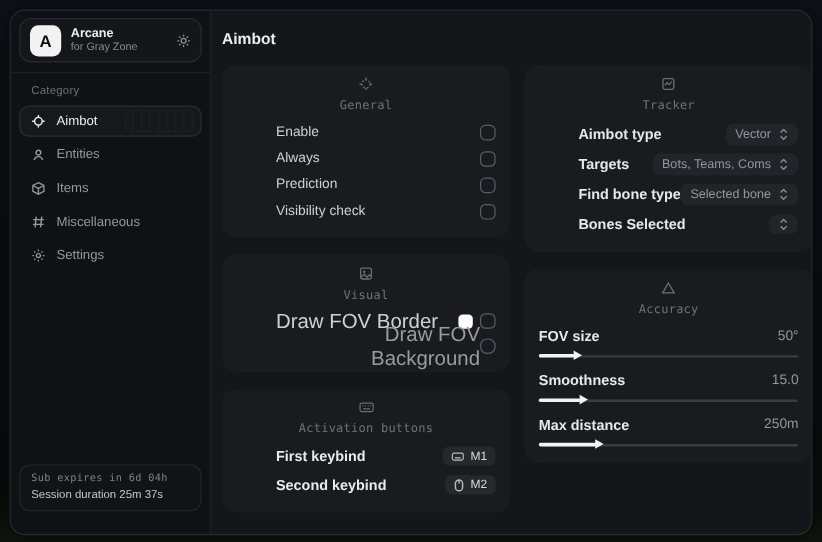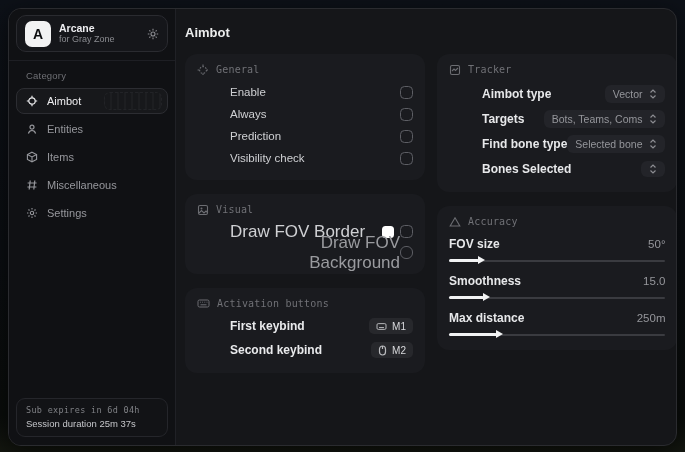--- a/index.html
+++ b/index.html
@@ -54,39 +54,39 @@
   .menu-item .mi-icon { display:flex; color:inherit; }
   .menu-item.active {
     background:#17181b; border-color:#2c2d32; color:#ededef;
   }
   .wm {
     position:absolute; right:5px; top:3px; bottom:3px; width:58px;
     border:1px dashed #2c2d31; border-radius:6px; opacity:.55;
     background:repeating-linear-gradient(90deg, transparent 0 5px, #222327 5px 7px);
   }
   .side-foot {
-    position:absolute; left:7px; right:7px; bottom:8px;
+    position:absolute; left:7px; right:7px; bottom:19px;
     border:1px solid #25262b; border-radius:9px; background:#121316;
     padding:6px 9px 7px 9px;
   }
   .foot-line1 { font-family:"DejaVu Sans Mono", monospace; font-size:8.5px; color:#7f8085; letter-spacing:.3px; }
   .foot-line2 { font-size:9.5px; color:#c6c7cb; margin-top:3px; }
   
   .main { flex:1; position:relative; padding:16px 9px 0 9px; }
   .main-title { font-size:13px; font-weight:bold; color:#eceded; }
   .cols { display:flex; gap:12px; margin-top:14px; }
   .col-left  { width:240px; flex:0 0 240px; display:flex; flex-direction:column; gap:14px; }
   .col-right { flex:1; display:flex; flex-direction:column; gap:14px; }
   .card {
     background:#1a1b1f; border-radius:12px; padding:10px 12px 11px 12px;
   }
   .card-head {
-    display:flex; align-items:flex-start; gap:7px;
+    display:flex; align-items:center; gap:7px;
     font-family:"DejaVu Sans Mono", monospace; font-size:10px; color:#707176;
-    letter-spacing:.2px; margin-bottom:5px;
+    letter-spacing:.2px; margin-bottom:5px;flex-direction:column;
   }
   .card-head .ch-icon { display:flex; color:#6c6d72; }
   .row { display:flex; align-items:center; justify-content:space-between;margin-left:33px; }
   .g-row { height:22px; }
   .g-row .lbl { font-size:11.5px; color:#cfd0d3; }
   .checkbox {
     width:13px; height:13px; border:1.5px solid #5d5e64; border-radius:4.5px;
     background:transparent; cursor:pointer; flex:0 0 auto;
   }
   .v-row { height:21px; }

